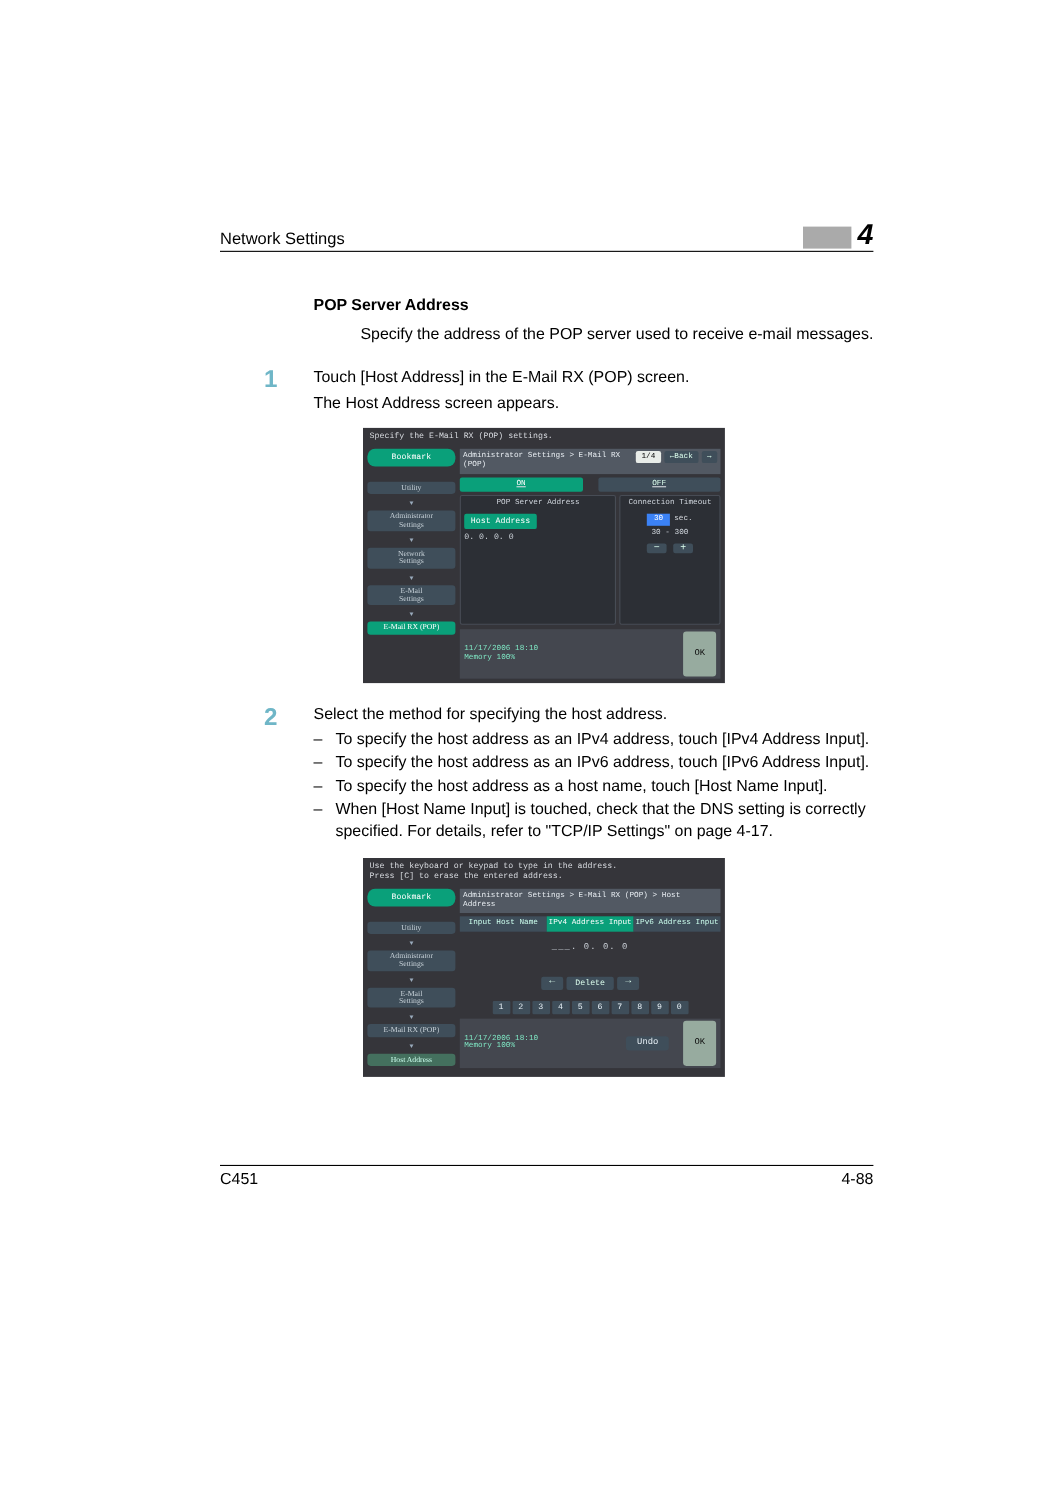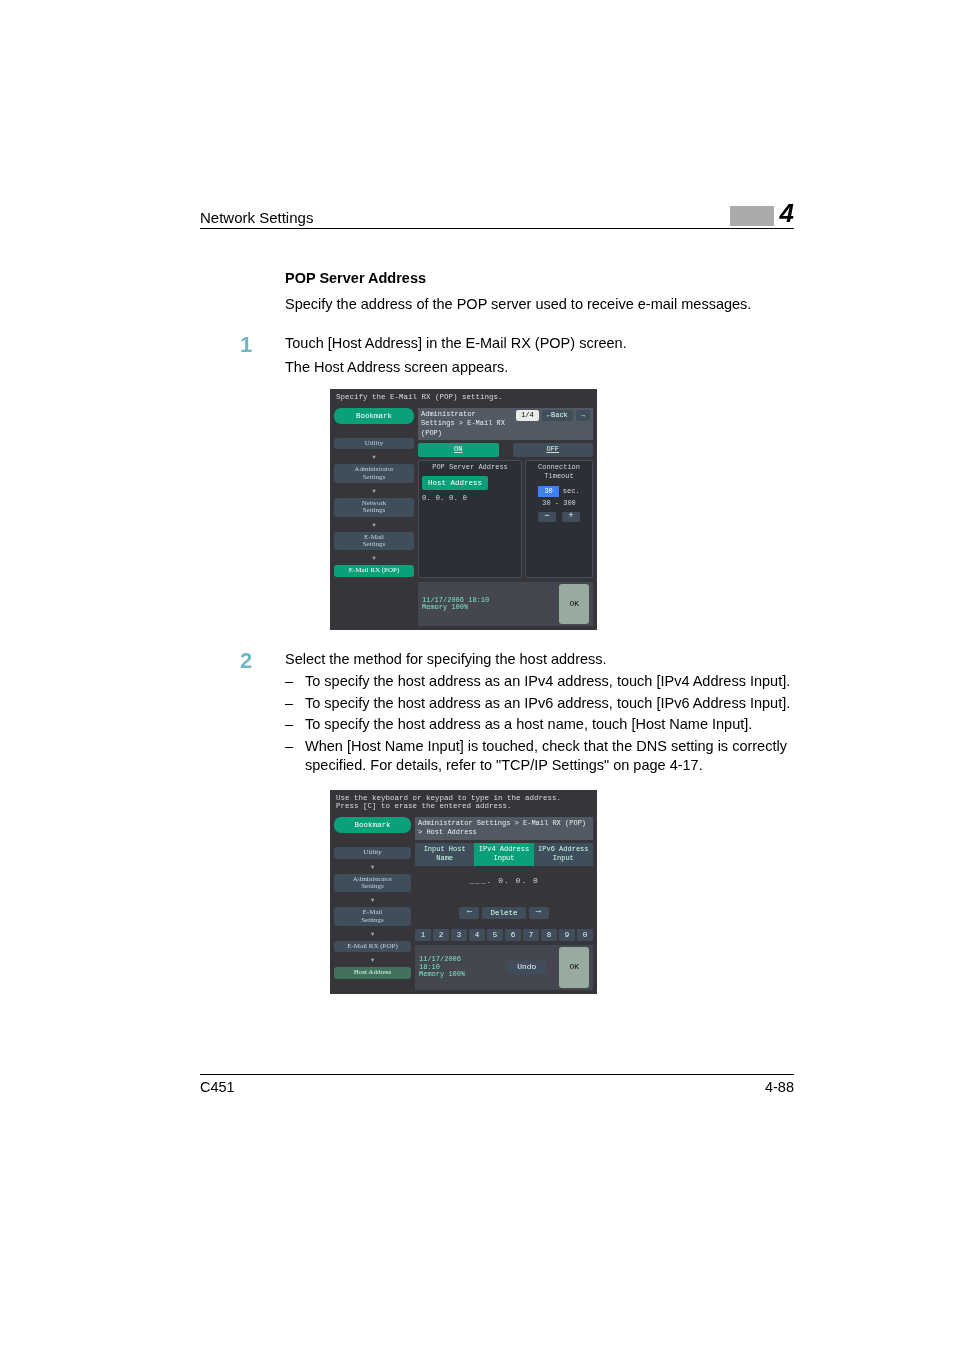--- a/index.html
+++ b/index.html
@@ -45,20 +45,21 @@
     margin-left: 85px;
     font-size: 14.5px;
     line-height: 1.35;
   }
   .sec-title {
     font-weight: bold;
     margin-bottom: 6px;
   }
   .sec-desc {
     margin-bottom: 20px;
+    text-align: right;
   }
   .step-row {
     display: flex;
     margin-bottom: 6px;
   }
   .step-num {
     width: 45px;
     font-size: 22px;
     font-weight: bold;
     color: #6fb6c7;
@@ -88,21 +89,21 @@
   }
   .bullet-list li .bt {
     flex: 1;
   }
 
   
   .panel-wrap {
     margin: 12px 0 20px 45px;
   }
   .panel {
-    width: 267px;
+    width: 329px;
     background: #35353a;
     font-family: "Courier New", monospace;
     font-size: 7.5px;
     color: #d8dbe0;
   }
   .p-top {
     padding: 4px 6px 6px 6px;
     line-height: 1.15;
   }
   .p-body {

